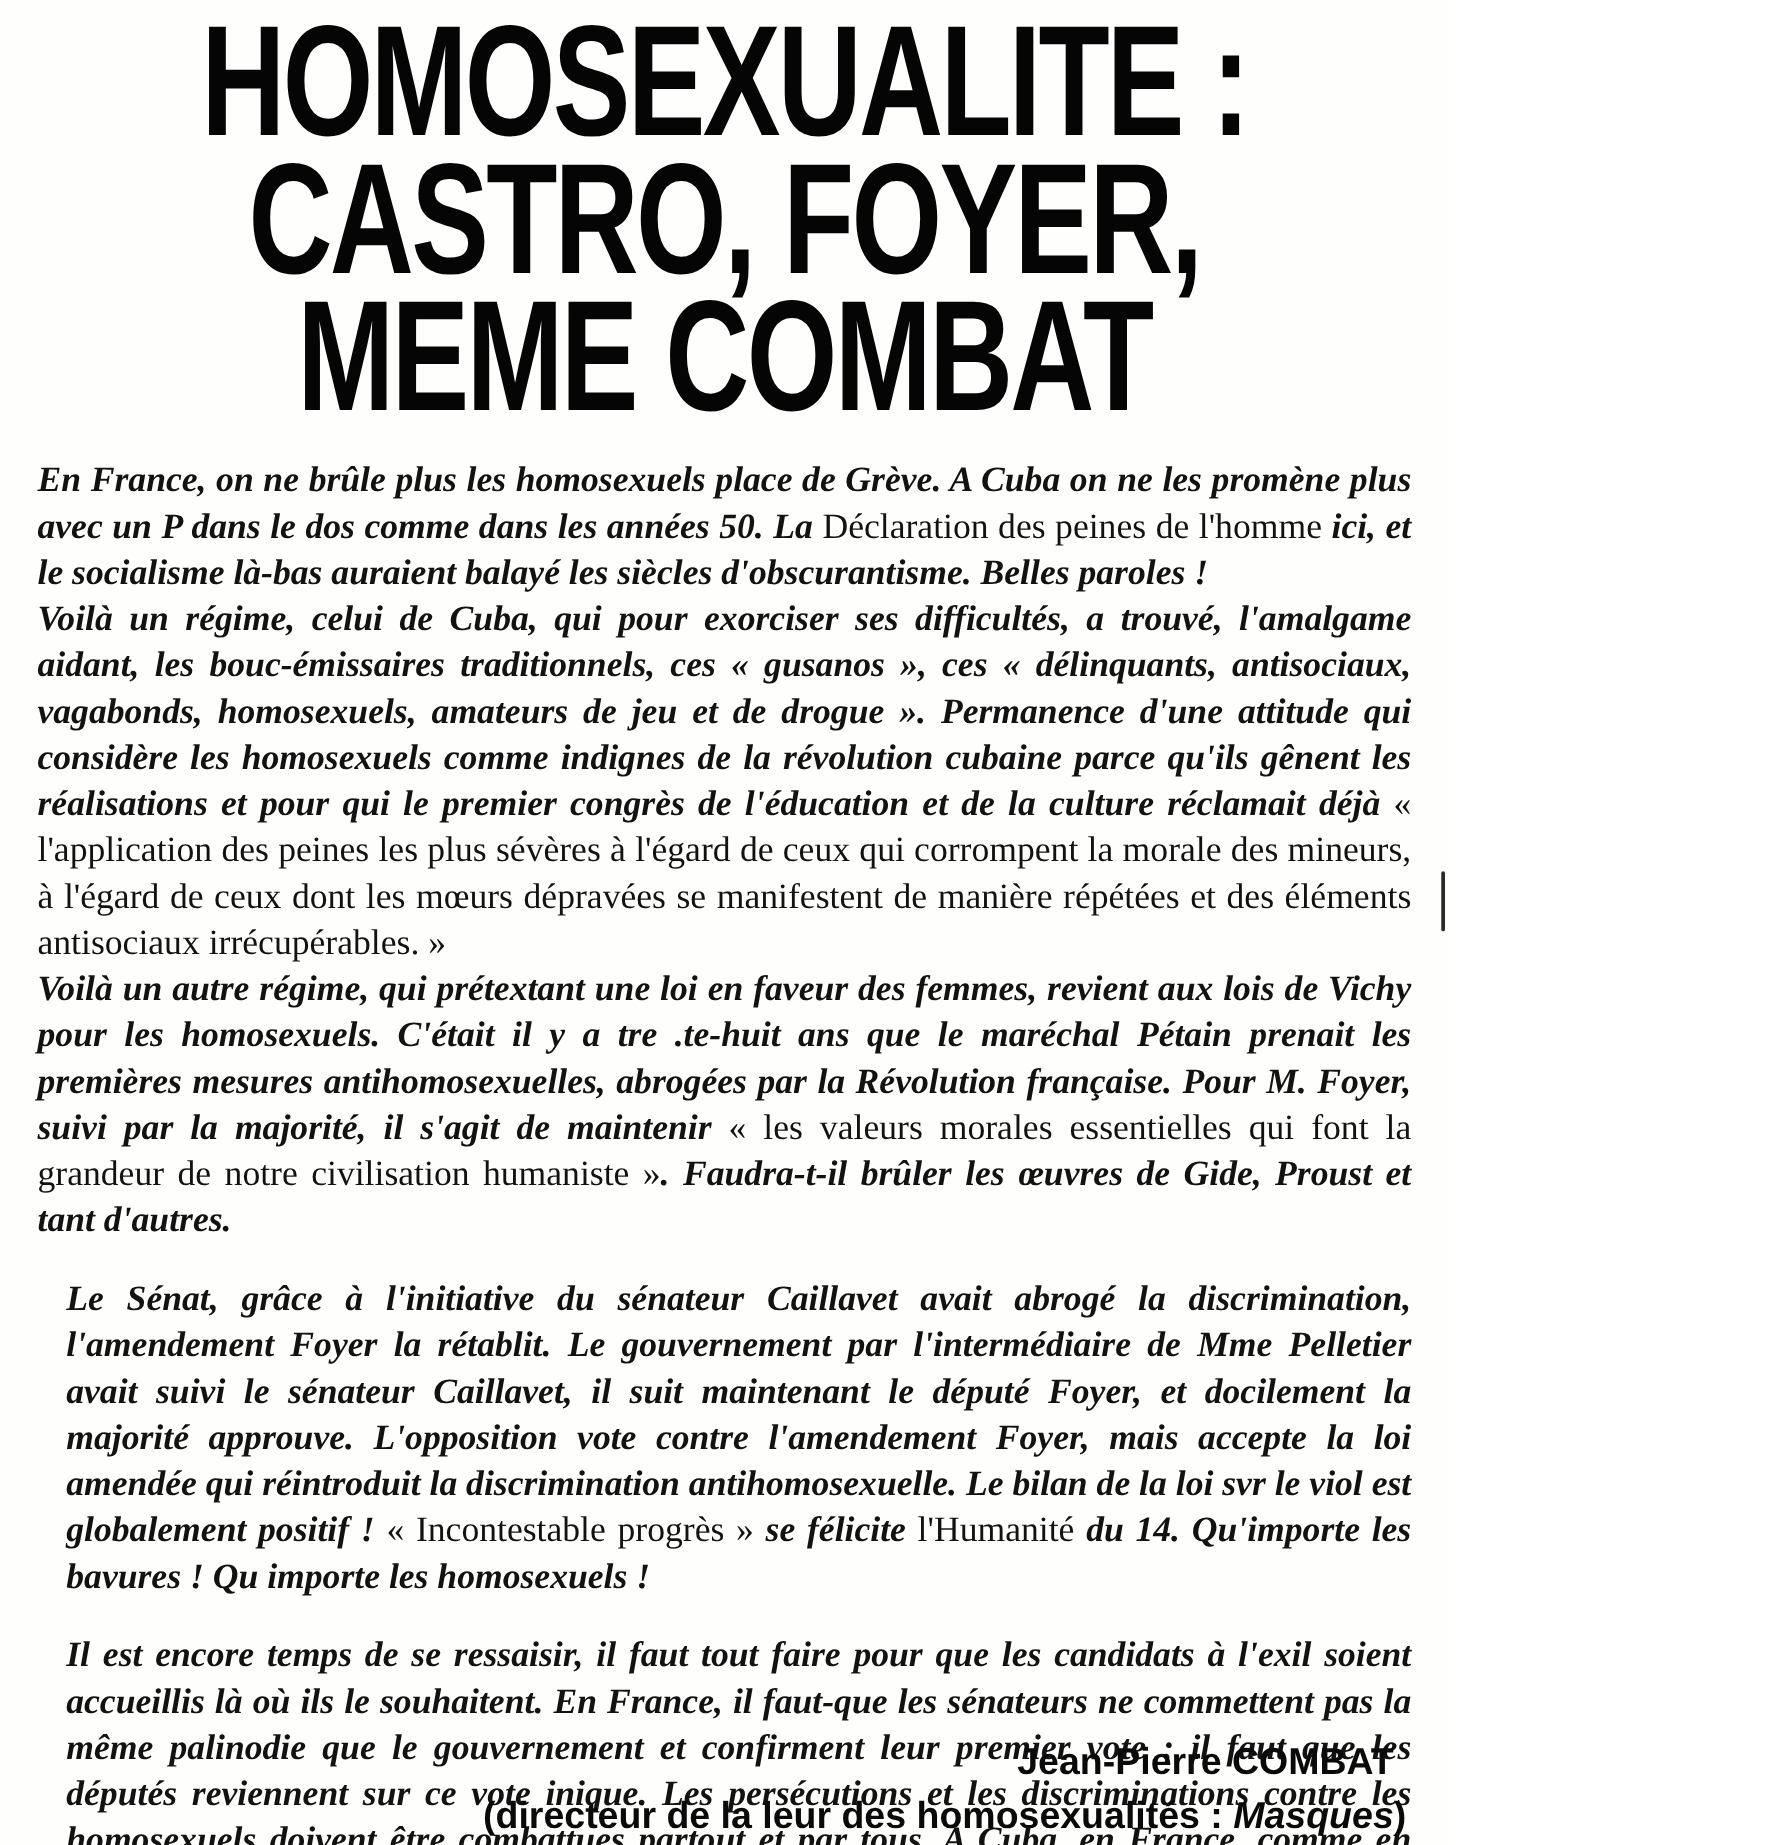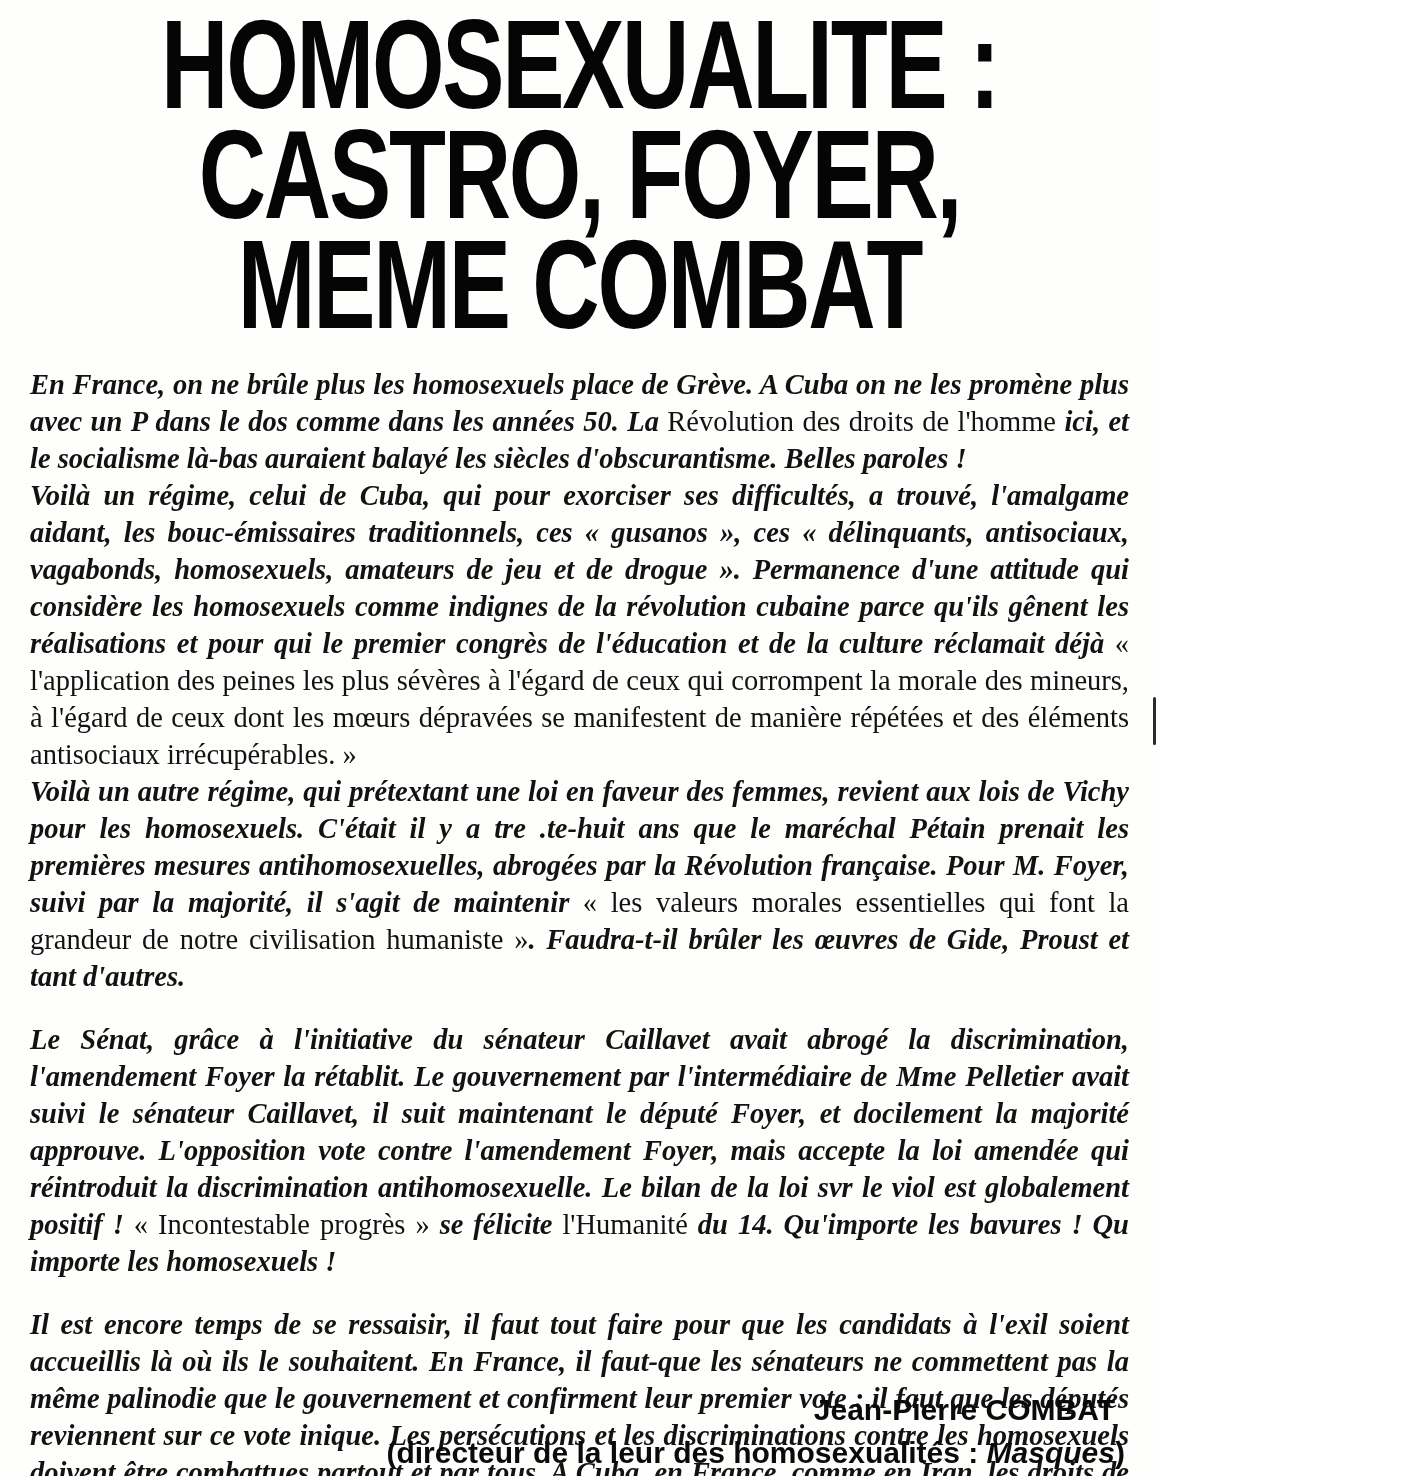--- a/index.html
+++ b/index.html
@@ -34,21 +34,21 @@
   }
   
   .article-body {
     margin: 26px 30px 0 30px;
     font-size: 28.5px;
     line-height: 37px;
     text-align: justify;
     color: #121212;
   }
   .para { margin: 0; }
-  .para.spaced { margin-top: 26px; }
+  .para.spaced { margin-top: 26px; margin-left: 23px; }
   .seg-italic {
     font-style: italic;
     font-weight: 700;
   }
   .seg-roman {
     font-style: normal;
     font-weight: 400;
   }
   
   .signature {
@@ -88,21 +88,21 @@
 
 <div class="page">
 
   <header class="headline">
     <div class="headline-line">HOMOSEXUALITE :</div>
     <div class="headline-line">CASTRO, FOYER,</div>
     <div class="headline-line">MEME COMBAT</div>
   </header>
 
   <main class="article-body" id="article-body">
-      <p class="para"><span class="seg-italic">En France, on ne brûle plus les homosexuels place de Grève. A Cuba on ne les promène plus avec un P dans le dos comme dans les années 50. La </span><span class="seg-roman">Révolution des droits de l'homme </span><span class="seg-italic">ici, et le socialisme là-bas auraient balayé les siècles d'obscurantisme. Belles paroles !</span></p>
+      <p class="para"><span class="seg-italic">En France, on ne brûle plus les homosexuels place de Grève. A Cuba on ne les promène plus avec un P dans le dos comme dans les années 50. La </span><span class="seg-roman">Déclaration des peines de l'homme </span><span class="seg-italic">ici, et le socialisme là-bas auraient balayé les siècles d'obscurantisme. Belles paroles !</span></p>
       <p class="para"><span class="seg-italic">Voilà un régime, celui de Cuba, qui pour exorciser ses difficultés, a trouvé, l'amalgame aidant, les bouc-émissaires traditionnels, ces « gusanos », ces « délinquants, antisociaux, vagabonds, homosexuels, amateurs de jeu et de drogue ». Permanence d'une attitude qui considère les homosexuels comme indignes de la révolution cubaine parce qu'ils gênent les réalisations et pour qui le premier congrès de l'éducation et de la culture réclamait déjà </span><span class="seg-roman">« l'application des peines les plus sévères à l'égard de ceux qui corrompent la morale des mineurs, à l'égard de ceux dont les mœurs dépravées se manifestent de manière répétées et des éléments antisociaux irrécupérables. »</span></p>
       <p class="para"><span class="seg-italic">Voilà un autre régime, qui prétextant une loi en faveur des femmes, revient aux lois de Vichy pour les homosexuels. C'était il y a tre .te-huit ans que le maréchal Pétain prenait les premières mesures antihomosexuelles, abrogées par la Révolution française. Pour M. Foyer, suivi par la majorité, il s'agit de maintenir </span><span class="seg-roman">« les valeurs morales essentielles qui font la grandeur de notre civilisation humaniste »</span><span class="seg-italic">. Faudra-t-il brûler les œuvres de Gide, Proust et tant d'autres.</span></p>
       <p class="para spaced"><span class="seg-italic">Le Sénat, grâce à l'initiative du sénateur Caillavet avait abrogé la discrimination, l'amendement Foyer la rétablit. Le gouvernement par l'intermédiaire de Mme Pelletier avait suivi le sénateur Caillavet, il suit maintenant le député Foyer, et docilement la majorité approuve. L'opposition vote contre l'amendement Foyer, mais accepte la loi amendée qui réintroduit la discrimination antihomosexuelle. Le bilan de la loi svr le viol est globalement positif ! </span><span class="seg-roman">« Incontestable progrès »</span><span class="seg-italic"> se félicite </span><span class="seg-roman">l'Humanité </span><span class="seg-italic">du 14. Qu'importe les bavures ! Qu importe les homosexuels !</span></p>
       <p class="para spaced"><span class="seg-italic">Il est encore temps de se ressaisir, il faut tout faire pour que les candidats à l'exil soient accueillis là où ils le souhaitent. En France, il faut-que les sénateurs ne commettent pas la même palinodie que le gouvernement et confirment leur premier vote ; il faut que les députés reviennent sur ce vote inique. Les persécutions et les discriminations contre les homosexuels doivent être combattues partout et par tous. A Cuba, en France, comme en Iran, les droits de l'homme, comme la liberté ne se divisent pas.</span></p>
     </main>
 
   <footer class="signature">
     <div class="author">Jean-Pierre COMBAT</div>
     <div class="role" id="author-role"><span class="seg-pub-plain">(directeur de la leur des homosexualités : </span><span class="seg-pub-italic">Masques</span><span class="seg-pub-plain">)</span></div>
   </footer>

